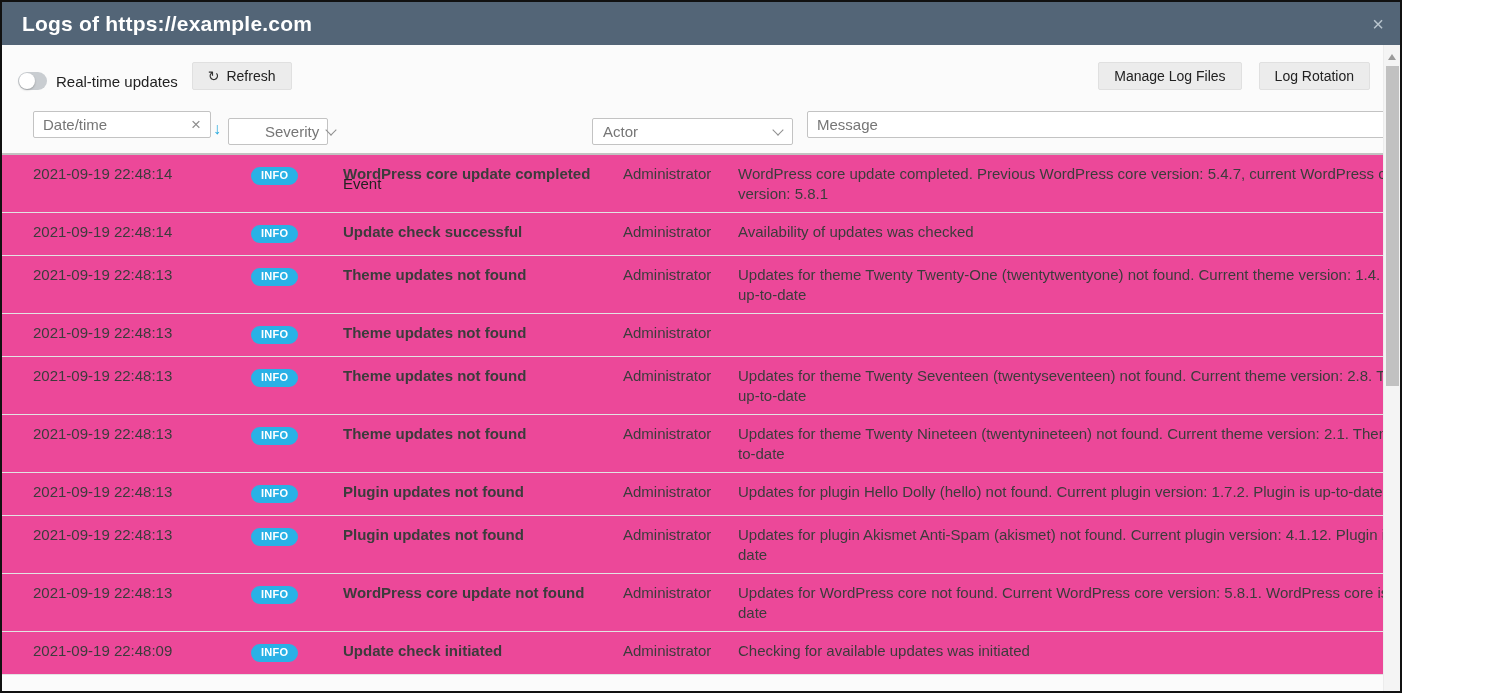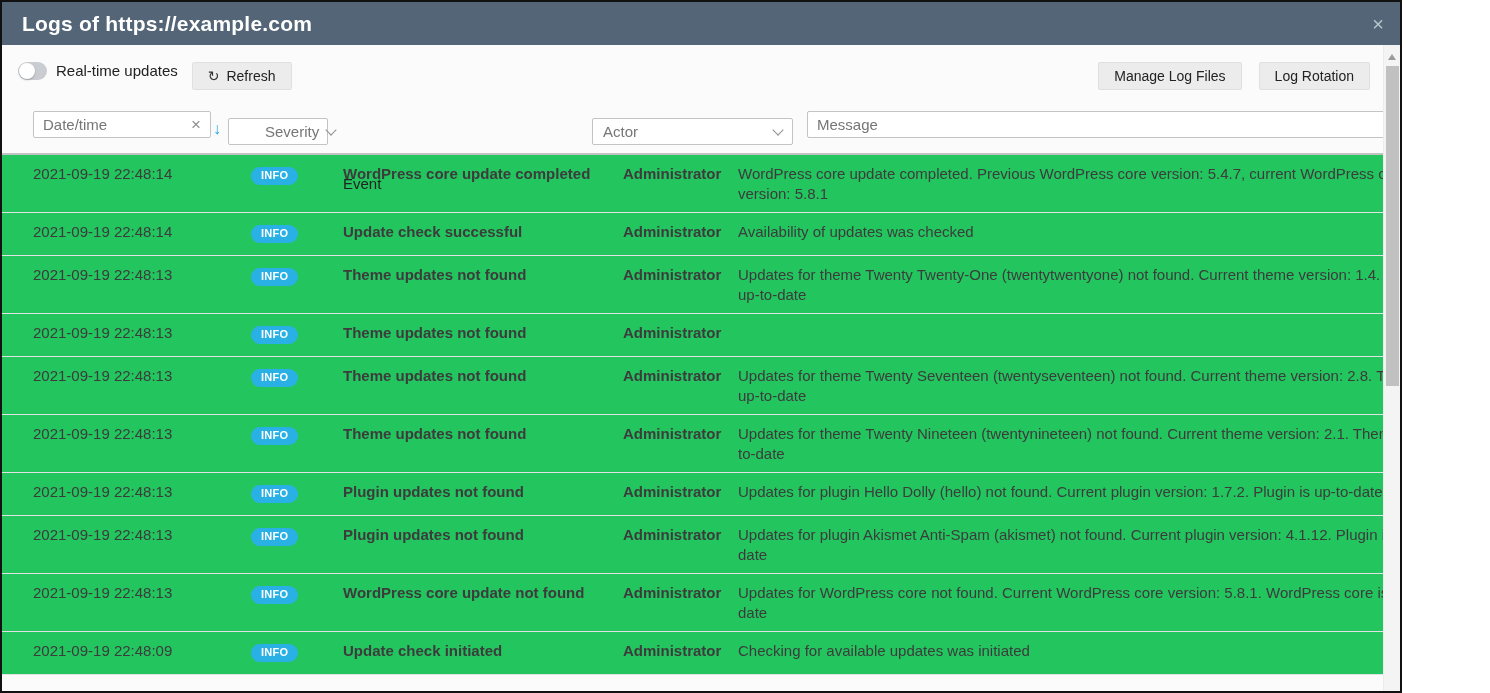--- a/index.html
+++ b/index.html
@@ -27,21 +27,21 @@
     color: #fff; font-size: 21px; font-weight: 700; letter-spacing: .2px;
   }
   .close-btn {
     position: absolute; right: 16px; top: 50%;
     transform: translateY(-50%);
     color: #b9c5ce; font-size: 20px; line-height: 1;
     cursor: pointer; font-weight: 400;
   }
   
   .toolbar {
-    display: flex; align-items: flex-start;
+    display: flex; align-items: flex-end;
     margin-top: 17px;
     padding: 0 30px 0 16px;
     height: 28px;
   }
   .toggle {
     width: 29px; height: 18px; border-radius: 9px;
     background: #c9cdd1; position: relative; cursor: pointer;
     flex: 0 0 auto;
   }
   .toggle .knob {
@@ -105,27 +105,27 @@
   #f-severity { left: 226px; width: 100px; padding-left: 36px; }
   #head-event { left: 341px; }
   #f-actor    { left: 590px; width: 201px; }
   #f-message  { left: 805px; width: 619px; }
   
   .log-table { width: 1469px; }
   .log-row {
     display: flex; align-items: flex-start;
     padding: 9px 0 8px 31px;
     border-bottom: 1px solid #e3e3e3;
-    background: #22c55e;
+    background: #ec4899;
   }
   .log-row > div { min-height: 25px; }
   .c-datetime { width: 218px; font-size: 15px; color: #3c3c3c; line-height: 20px; }
   .c-severity { width: 92px; padding-top: 1px; }
   .c-event    { width: 280px; font-size: 15px; color: #3c3c3c; line-height: 20px; padding-right: 14px; font-weight: bold; }
-  .c-actor    { width: 115px; font-size: 15px; color: #3c3c3c; line-height: 20px; font-weight: bold; }
+  .c-actor    { width: 115px; font-size: 15px; color: #3c3c3c; line-height: 20px; }
   .c-message  { flex: 1; font-size: 15px; color: #3c3c3c; line-height: 20px; padding-right: 24px; }
   .badge-info {
     display: inline-block;
     background: var(--badge-info, #29b1e6);
     color: #fff; font-size: 11px; font-weight: 700; letter-spacing: .3px;
     padding: 2px 10px 3px; border-radius: 10px; line-height: 13px;
   }
   
   .v-scrollbar {
     position: absolute; top: 43px; right: 0; bottom: 0; width: 17px;

